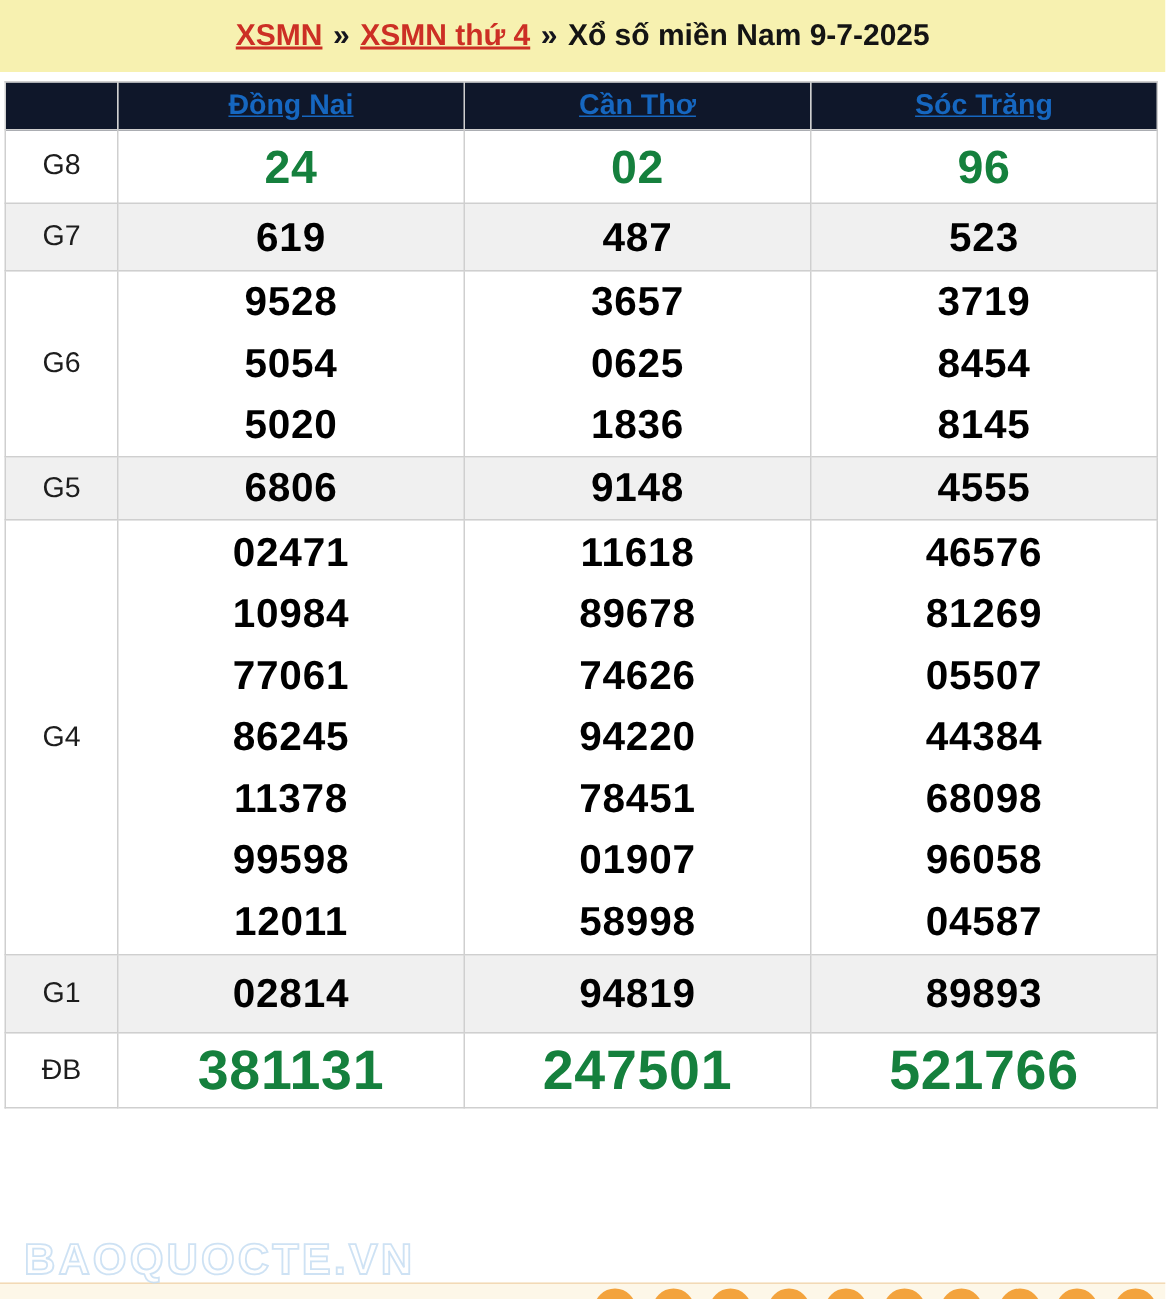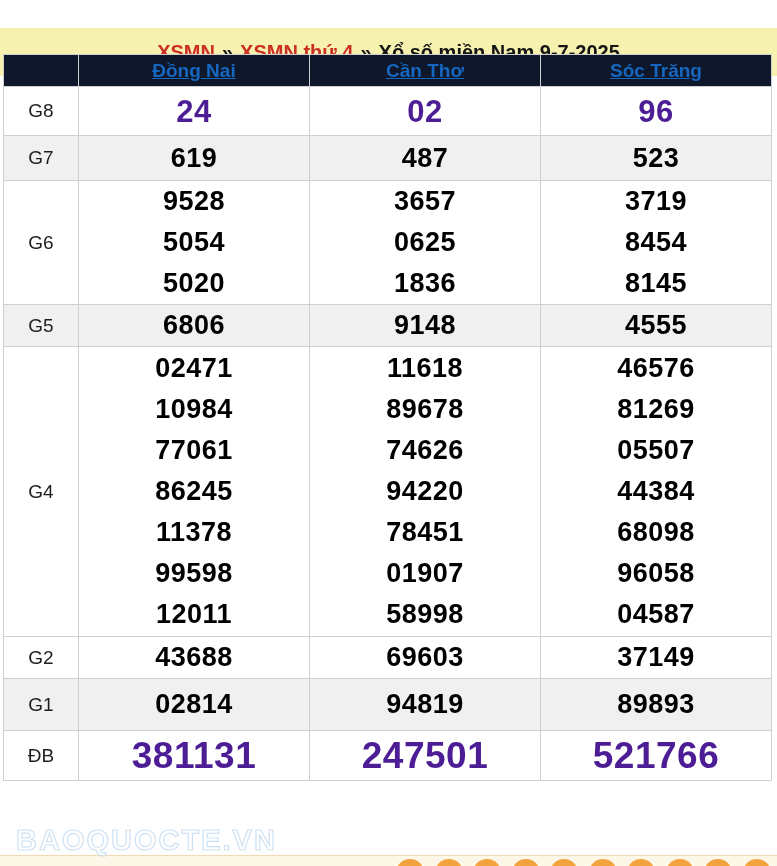--- a/index.html
+++ b/index.html
@@ -5,21 +5,21 @@
   html,body{margin:0;padding:0;}
   body{
     width:777px;height:866px;position:relative;overflow:hidden;
     background:#ffffff;
     font-family:"Liberation Sans", sans-serif;
   }
   
   .band{
     position:absolute;top:0;left:0;width:777px;height:48px;
     background:#f7f1b0;
-    display:flex;align-items:center;justify-content:center;margin-top:28px;
+    display:flex;align-items:center;justify-content:center;
   }
   .band .crumb{font-size:20px;font-weight:bold;white-space:nowrap;}
   .band a.red-link{color:#cc2f25;text-decoration:underline;cursor:pointer;}
   .band .sep{color:#15151e;margin:0 7px;}
   .band .title-text{color:#141414;}
 
   
   table.results{
     position:absolute;left:3px;top:54px;width:769px;
     border-collapse:collapse;table-layout:fixed;
@@ -32,21 +32,21 @@
   tr.head-row{height:32px;background:#0f172a;}
   tr.head-row a.col-link{
     color:#1667c0;font-size:19px;font-weight:bold;text-decoration:underline;cursor:pointer;
   }
   tr.alt{background:#f0f0f0;}
   td.lbl{font-size:19px;color:#1d1d1d;font-weight:normal;}
   .num{
     font-size:27px;font-weight:bold;color:#000000;line-height:41px;
     letter-spacing:0.5px;
   }
-  .num.red{color:#4c1d95;}
+  .num.red{color:#15803d;}
   .num.lg{font-size:31px;line-height:47px;}
   .num.xl{font-size:37px;line-height:48px;}
   tr.r-g8{height:49px;}
   tr.r-g7{height:45px;}
   tr.r-g6{height:123px;}
   tr.r-g5{height:42px;}
   tr.r-g4{height:290px;}
   tr.r-g3{height:84px;}
   tr.r-g2{height:41px;}
   tr.r-g1{height:52px;}
@@ -184,32 +184,20 @@
       <td>
         <div class="num">46576</div>
         <div class="num">81269</div>
         <div class="num">05507</div>
         <div class="num">44384</div>
         <div class="num">68098</div>
         <div class="num">96058</div>
         <div class="num">04587</div>
       </td>
     </tr>
-    <tr class="r-g2">
-      <td class="lbl">G2</td>
-      <td>
-          <div class="num">43688</div>
-        </td>
-      <td>
-          <div class="num">69603</div>
-        </td>
-      <td>
-          <div class="num">37149</div>
-        </td>
-    </tr>
     <tr class="r-g1 alt">
       <td class="lbl">G1</td>
       <td>
           <div class="num">02814</div>
         </td>
       <td>
           <div class="num">94819</div>
         </td>
       <td>
           <div class="num">89893</div>

